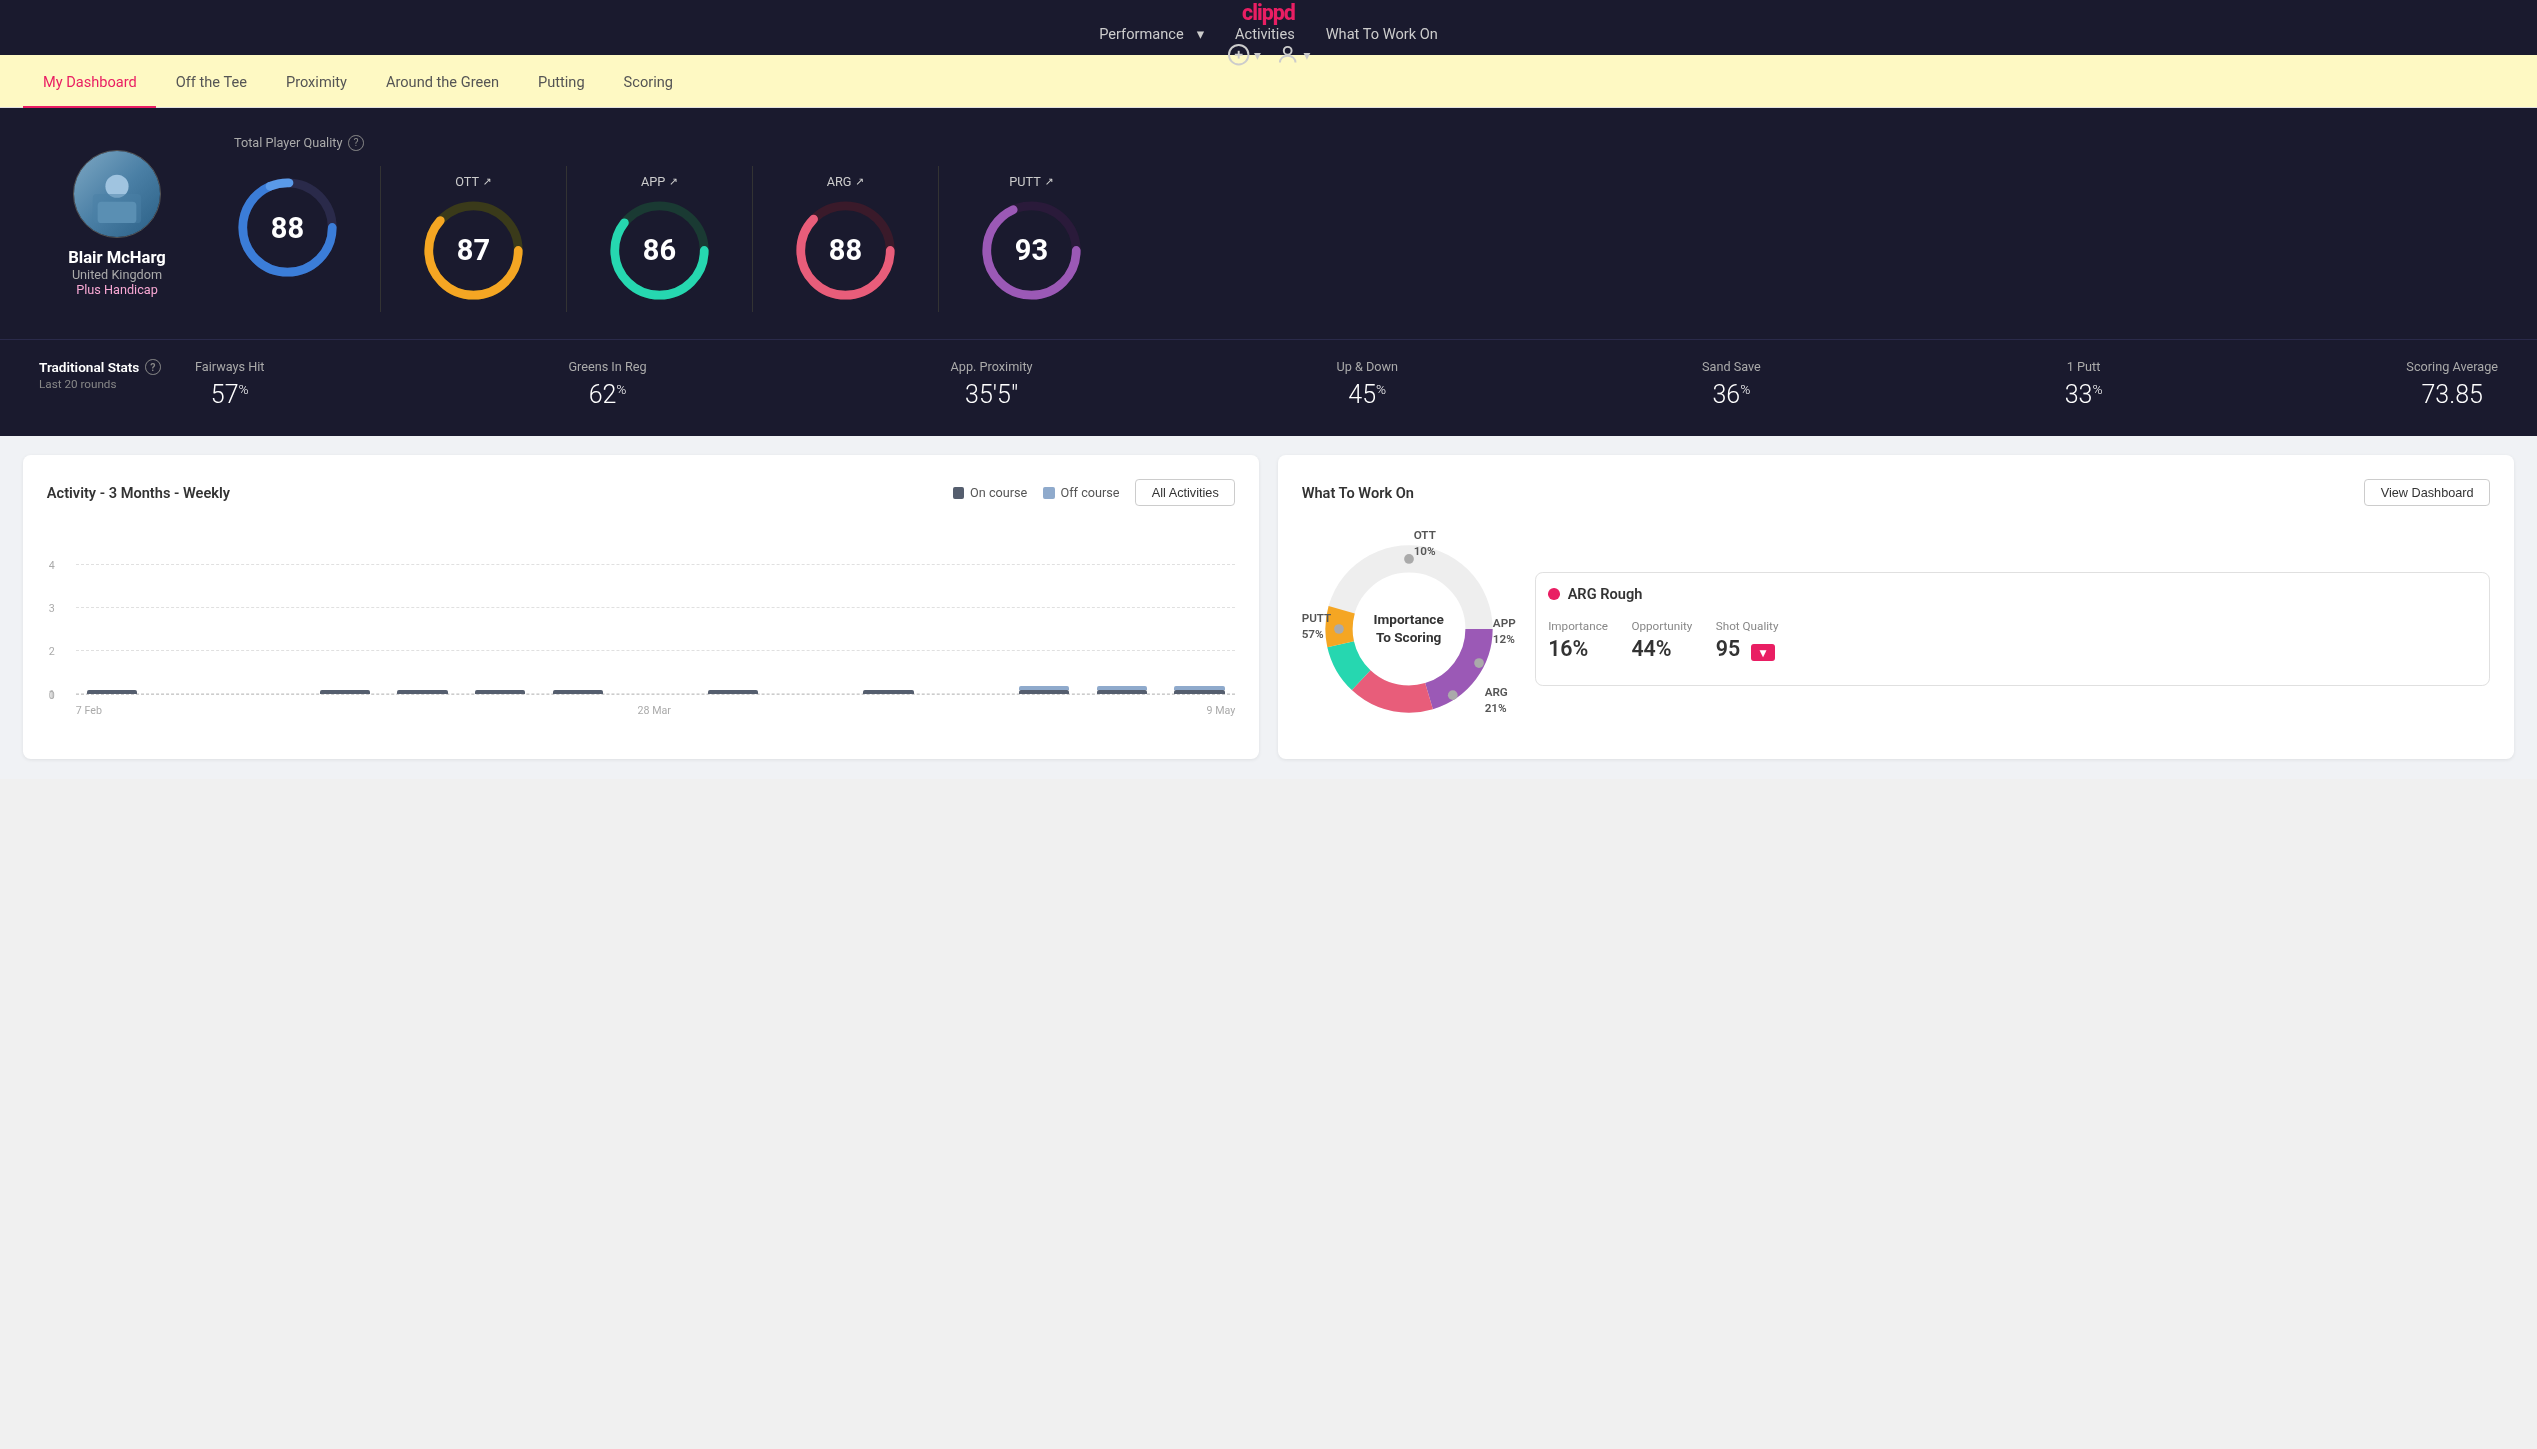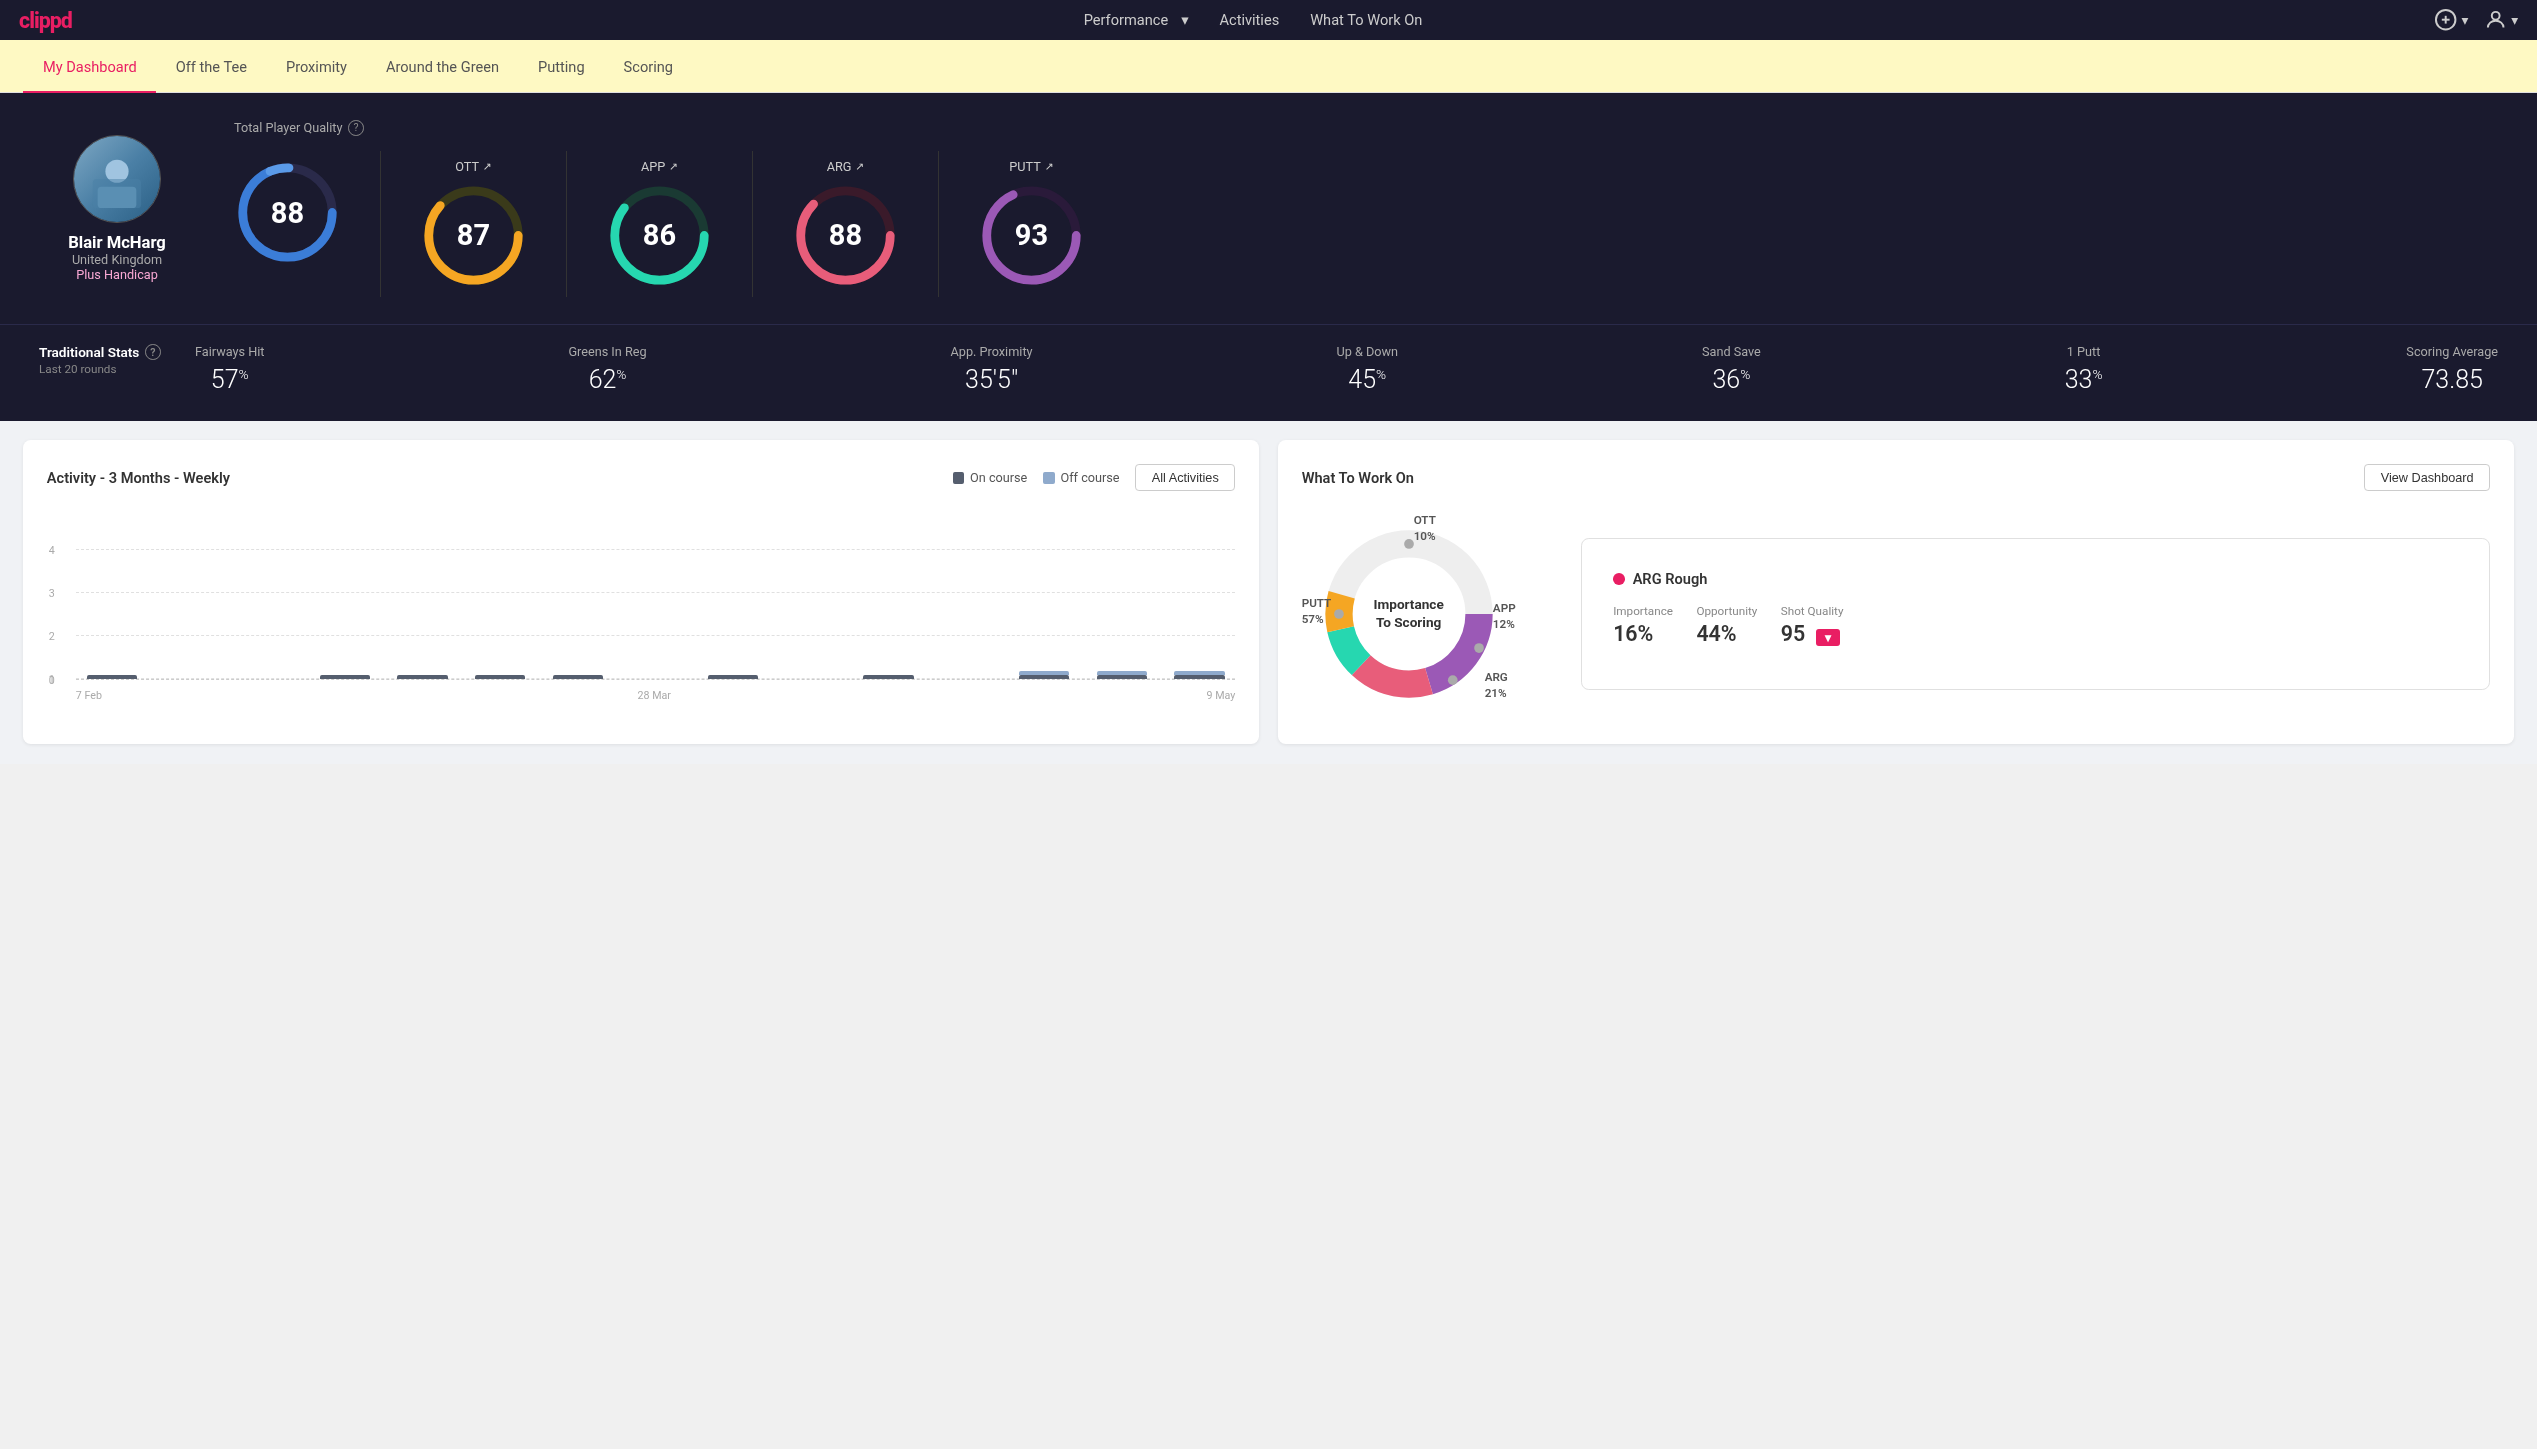--- a/index.html
+++ b/index.html
@@ -3,23 +3,24 @@
   <meta charset="utf-8">
   <style>
     * { box-sizing: border-box; margin: 0; padding: 0; }
     body { font-family: -apple-system, BlinkMacSystemFont, 'Segoe UI', Roboto, sans-serif; background: #f0f0f0; }
 
     
     .top-nav {
       background: #1a1a2e;
       display: flex;
       align-items: center;
-      padding: 0 19px;
-      height: 40px;
+      padding: 0 12px;
+      height: 55px;
       justify-content: space-between;
+      flex-direction: column;
     }
     .nav-logo {
       color: #e91e63;
       font-size: 21.4px;
       font-weight: 800;
       letter-spacing: -1px;
     }
     .nav-logo span { color: #e91e63; }
     .nav-links { display: flex; gap: 31px; align-items: center; }
     .nav-link {
@@ -364,23 +365,22 @@
     }
     .donut-center-title {
       font-size: 13.6px;
       font-weight: 700;
       color: #333;
       line-height: 1.3;
     }
     .insight-card {
       border: 1px solid #e0e0e0;
       border-radius: 7.8px;
-      padding: 31px;
+      padding: 12px;
       flex: 1;
-      margin-left: 46px;
     }
     .insight-title {
       display: flex;
       align-items: center;
       gap: 7.8px;
       font-size: 14.6px;
       font-weight: 600;
       color: #333;
       margin-bottom: 15.6px;
     }

